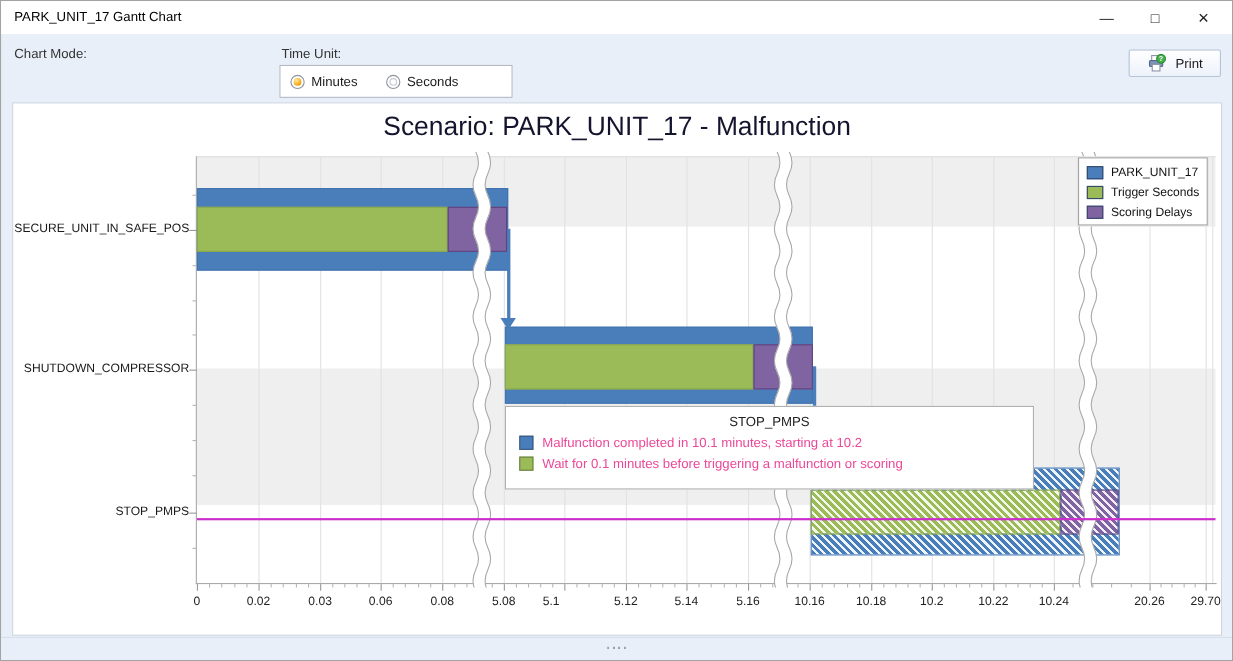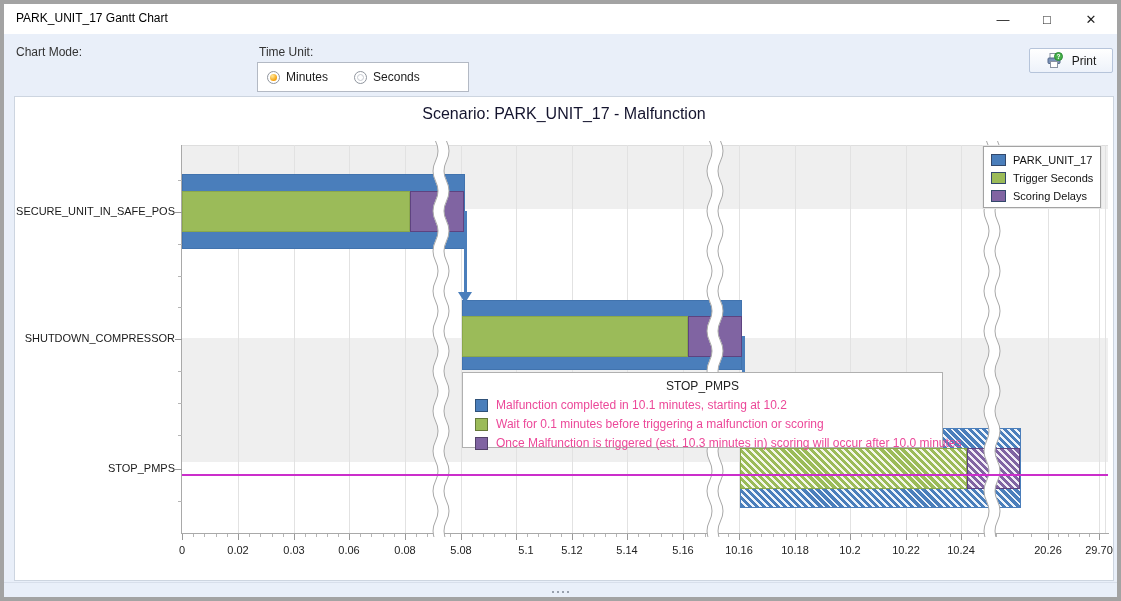--- a/index.html
+++ b/index.html
@@ -1,18 +1,18 @@
 <!DOCTYPE html>
 <html><head>
 <meta charset="utf-8">
 <style>
   html,body{margin:0;padding:0;background:#d7dde6;}
   .window{
     position:relative;width:1121px;height:601px;box-sizing:border-box;
-    border:4px solid #a3a3a3;background:#e9eff9;overflow:hidden;
+    border:1px solid #a3a3a3;background:#e9eff9;overflow:hidden;
     font-family:"Liberation Sans",sans-serif;
   }
   
   .titlebar{position:absolute;left:0;top:0;width:100%;height:30px;background:#fff;}
   .titlebar .title{position:absolute;left:12px;top:7px;font-size:12px;color:#000;}
   .win-controls{position:absolute;right:4px;top:0;height:30px;display:flex;}
   .win-btn{width:44px;height:30px;display:flex;align-items:center;justify-content:center;
     font-size:13px;color:#222;cursor:default;}
   
   .group-label{position:absolute;font-size:12px;color:#333;}
@@ -28,21 +28,21 @@
   .radio.selected::after{content:'';width:7px;height:7px;border-radius:50%;
     background:radial-gradient(circle at 35% 30%,#ffe08a 10%,#f49b00 75%);}
   .radio.unselected::after{content:'';width:7px;height:7px;border-radius:50%;
     border:1px solid #c6cad1;background:#fff;box-sizing:border-box;}
   .print-btn{position:absolute;left:1025px;top:44px;width:84px;height:25px;box-sizing:border-box;
     border:1px solid #b6c4da;border-radius:2px;background:linear-gradient(#ffffff,#edf2fa);
     display:flex;align-items:center;justify-content:center;gap:9px;font-size:12px;color:#1a1a1a;cursor:default;}
   
   .chart-panel{position:absolute;left:10px;top:92px;width:1100px;height:485px;background:#fff;
     border:1px solid #cdd5e0;box-sizing:border-box;}
-  .chart-title{position:absolute;left:0;right:0;top:8px;text-align:center;font-size:16px;color:#14142e;}
+  .chart-title{position:absolute;left:0;right:0;top:8px;text-align:center;font-size:24px;color:#14142e;}
   #plot{position:absolute;left:167px;top:48px;width:926px;height:388px;}
   .band{position:absolute;left:0;width:926px;background:#efefef;z-index:0;}
   .gridline{position:absolute;top:0;width:1px;height:388px;background:#e2e2e2;z-index:1;}
   .axis-left{position:absolute;left:-1px;top:0;width:1px;height:389px;background:#a9a9a9;z-index:1;}
   .axis-bottom{position:absolute;left:-1px;top:388px;width:928px;height:1px;background:#a9a9a9;z-index:1;}
   .plot-topline{position:absolute;left:0;top:0;width:926px;height:1px;background:#dedede;z-index:1;}
   .xtick{position:absolute;top:389px;width:1px;background:#9a9a9a;z-index:1;}
   .xtick.major{height:6px;}
   .xtick.minor{height:3px;background:#b5b5b5;}
   .xlab{position:absolute;top:399px;transform:translateX(-50%);font-size:11px;color:#222;white-space:nowrap;}
@@ -151,21 +151,21 @@
         <div class="xtick major" style="left: 167px;"></div>
         <div class="xlab" style="left: 167px;">0.06</div>
         <div class="gridline" style="left: 223px;"></div>
         <div class="xtick major" style="left: 223px;"></div>
         <div class="xlab" style="left: 223px;">0.08</div>
         <div class="gridline" style="left: 279px;"></div>
         <div class="xtick major" style="left: 279px;"></div>
         <div class="xlab" style="left: 279px;">5.08</div>
         <div class="gridline" style="left: 334px;"></div>
         <div class="xtick major" style="left: 334px;"></div>
-        <div class="xlab" style="left: 344px;">5.1</div>
+        <div class="xlab" style="left: 322px;">5.1</div>
         <div class="gridline" style="left: 390px;"></div>
         <div class="xtick major" style="left: 390px;"></div>
         <div class="xlab" style="left: 390px; text-align: right;">5.12</div>
         <div class="gridline" style="left: 445px;"></div>
         <div class="xtick major" style="left: 445px;"></div>
         <div class="xlab" style="left: 445px;">5.14</div>
         <div class="gridline" style="left: 501px;"></div>
         <div class="xtick major" style="left: 501px;"></div>
         <div class="xlab" style="left: 501px;">5.16</div>
         <div class="gridline" style="left: 557px;"></div>
@@ -314,24 +314,20 @@
       <div class="tooltip-title">STOP_PMPS</div>
       <div id="tooltip-rows">
           <div class="tooltip-row">
             <span class="tooltip-swatch" style="background: rgb(74, 126, 187);"></span>
             <span class="tooltip-text">Malfunction completed in 10.1 minutes, starting at 10.2</span>
           </div>
           <div class="tooltip-row">
             <span class="tooltip-swatch" style="background: rgb(155, 187, 89);"></span>
             <span class="tooltip-text">Wait for 0.1 minutes before triggering a malfunction or scoring</span>
           </div>
-          <div class="tooltip-row">
-            <span class="tooltip-swatch" style="background: rgb(128, 100, 162);"></span>
-            <span class="tooltip-text">Once Malfunction is triggered (est. 10.3 minutes in) scoring will occur after 10.0 minutes</span>
-          </div>
         </div>
     </div>
   </div>
 
   <div class="footer">
     <div class="grip"></div>
   </div>
 
 </div>
 

